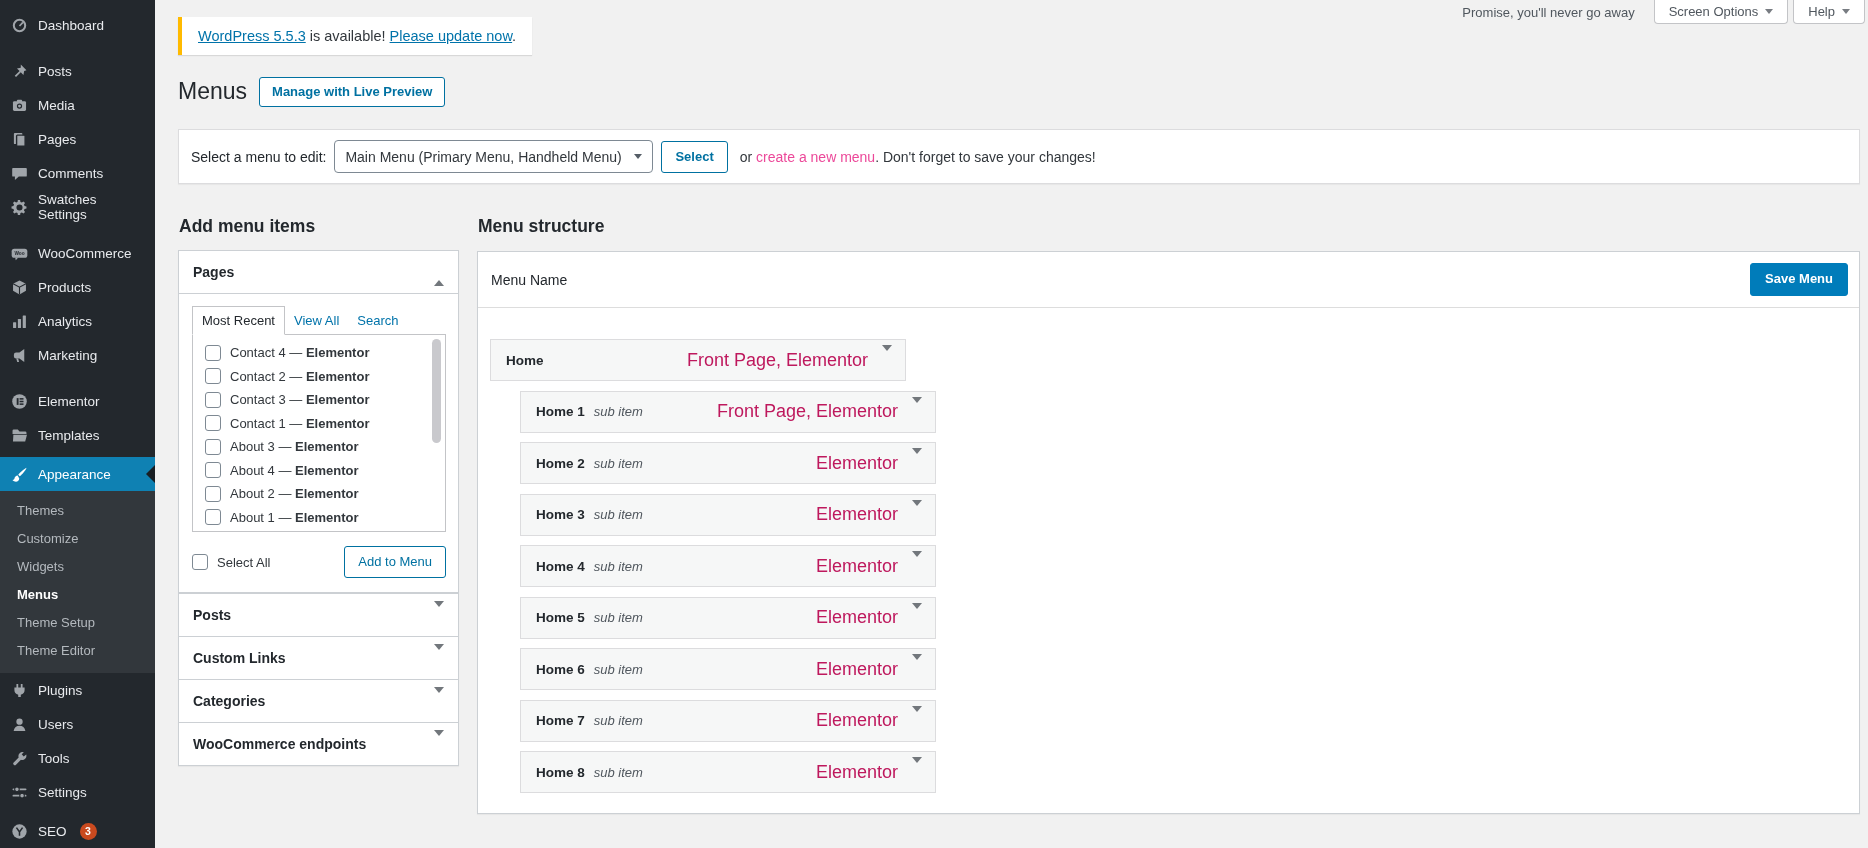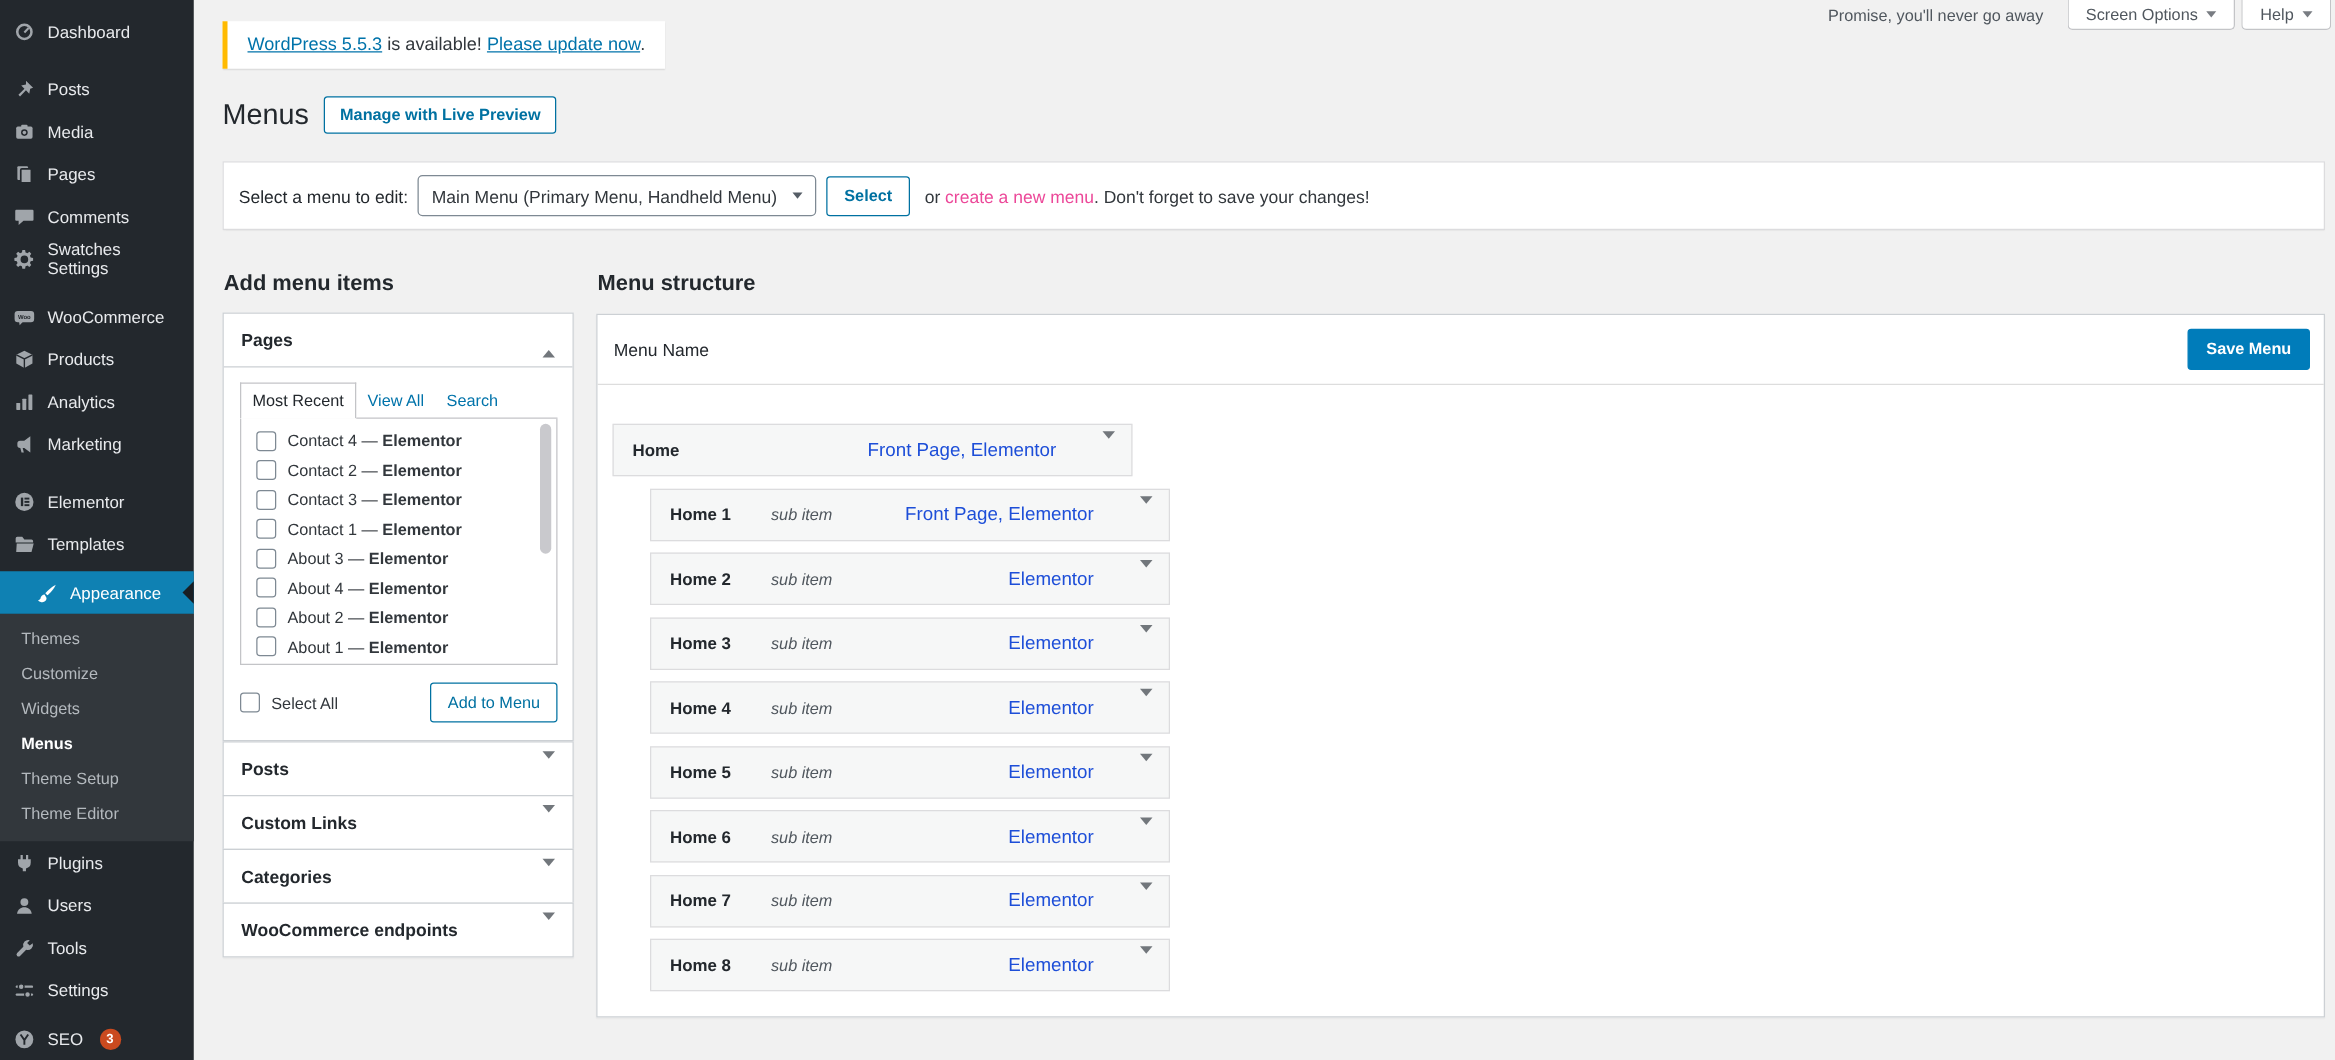--- a/index.html
+++ b/index.html
@@ -9,21 +9,21 @@
     -webkit-font-smoothing:antialiased;
   }
   .page{display:flex;width:1868px;height:848px;background:#f1f1f1;}
 
   
   .sidebar{width:155px;min-width:155px;background:#23282d;color:#eee;padding-top:8px;position:relative;z-index:5;}
   .sb-item{display:flex;align-items:center;gap:9px;height:34px;padding:0 8px 0 9px;
     font-size:13.5px;color:#e8eaed;cursor:pointer;position:relative;}
   .sb-item .sb-icon{width:20px;height:20px;min-width:20px;color:#a0a5aa;display:flex;align-items:center;justify-content:center;}
   .sb-item .sb-icon svg{width:17px;height:17px;fill:currentColor;}
-  .sb-item.active{background:#0f81b3;color:#fff;justify-content:center;}
+  .sb-item.active{background:#0f81b3;color:#fff;}
   .sb-item.active .sb-icon{color:#fff;}
   .sb-sep{height:12px;}
   .submenu{background:#32373c;padding:6px 0 8px;}
   .sub-item{height:28px;line-height:28px;padding-left:17px;font-size:13px;color:#b4b9be;cursor:pointer;}
   .sub-item.current{color:#fff;font-weight:bold;}
   .sb-badge{margin-left:4px;background:#ca4a1f;color:#fff;border-radius:50%;
     width:17px;height:17px;line-height:17px;text-align:center;font-size:10.5px;font-weight:bold;}
   .notch{position:absolute;right:0;top:50%;transform:translateY(-50%);width:0;height:0;
     border:9px solid transparent;border-right:9px solid #191e23;border-left:none;}
 
@@ -99,25 +99,25 @@
   .panel{background:#fff;border:1px solid #ccd0d4;box-shadow:0 1px 1px rgba(0,0,0,.04);min-height:560px;}
   .panel-head{display:flex;align-items:center;padding:11px 11px;border-bottom:1px solid #ddd;}
   .mn-label{font-size:14px;color:#23282d;margin:0 14px 0 2px;}
   .mn-input{box-sizing:border-box;width:270px;height:32px;border:1px solid #7e8993;border-radius:4px;
     padding:0 9px;font-size:14px;color:#23282d;font-family:inherit;background:#fff;}
   .save-btn{margin-left:auto;}
   .panel-body{padding:10px 12px;}
   .drag-note{font-size:14px;color:#3c434a;margin:9px 2px 0;}
   .menu-items{margin-top:21px;}
   .mi-bar{box-sizing:border-box;width:416px;height:42px;background:#f6f7f7;border:1px solid #dcdcde;
-    display:flex;align-items:center;padding:0 13px 0 15px;margin-bottom:9.5px;cursor:move;gap:23px;}
+    display:flex;align-items:center;padding:0 13px 0 15px;margin-bottom:9.5px;cursor:move;}
   .mi-bar.depth-1{margin-left:30px;}
   .mi-title{font-size:13.5px;font-weight:600;color:#23282d;white-space:nowrap;}
   .mi-sub{font-size:13px;font-style:italic;color:#50575e;margin-left:9px;white-space:nowrap;}
-  .mi-meta{margin-left:auto;font-size:15px;color:#1d4ed8;white-space:nowrap;}
+  .mi-meta{margin-left:auto;font-size:18px;color:#be185d;white-space:nowrap;}
   .mi-arrow{margin-left:14px;cursor:pointer;}
 </style>
 </head>
 <body>
 
 <div class="page">
 
   <aside class="sidebar" id="sidebar-nav">
       <div class="sb-item">
         <span class="sb-icon">

